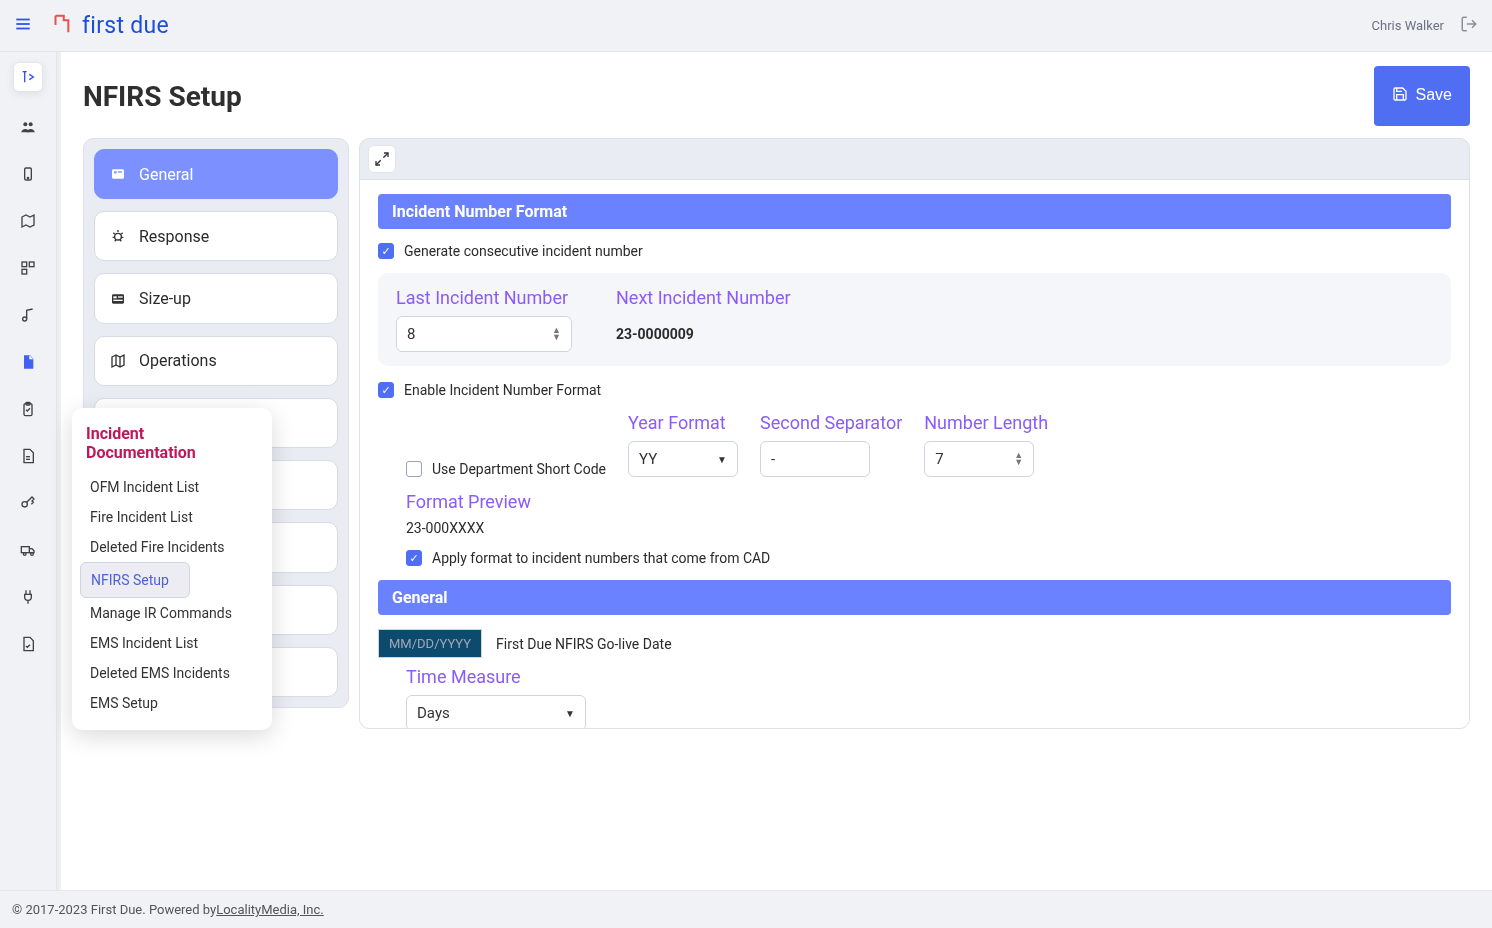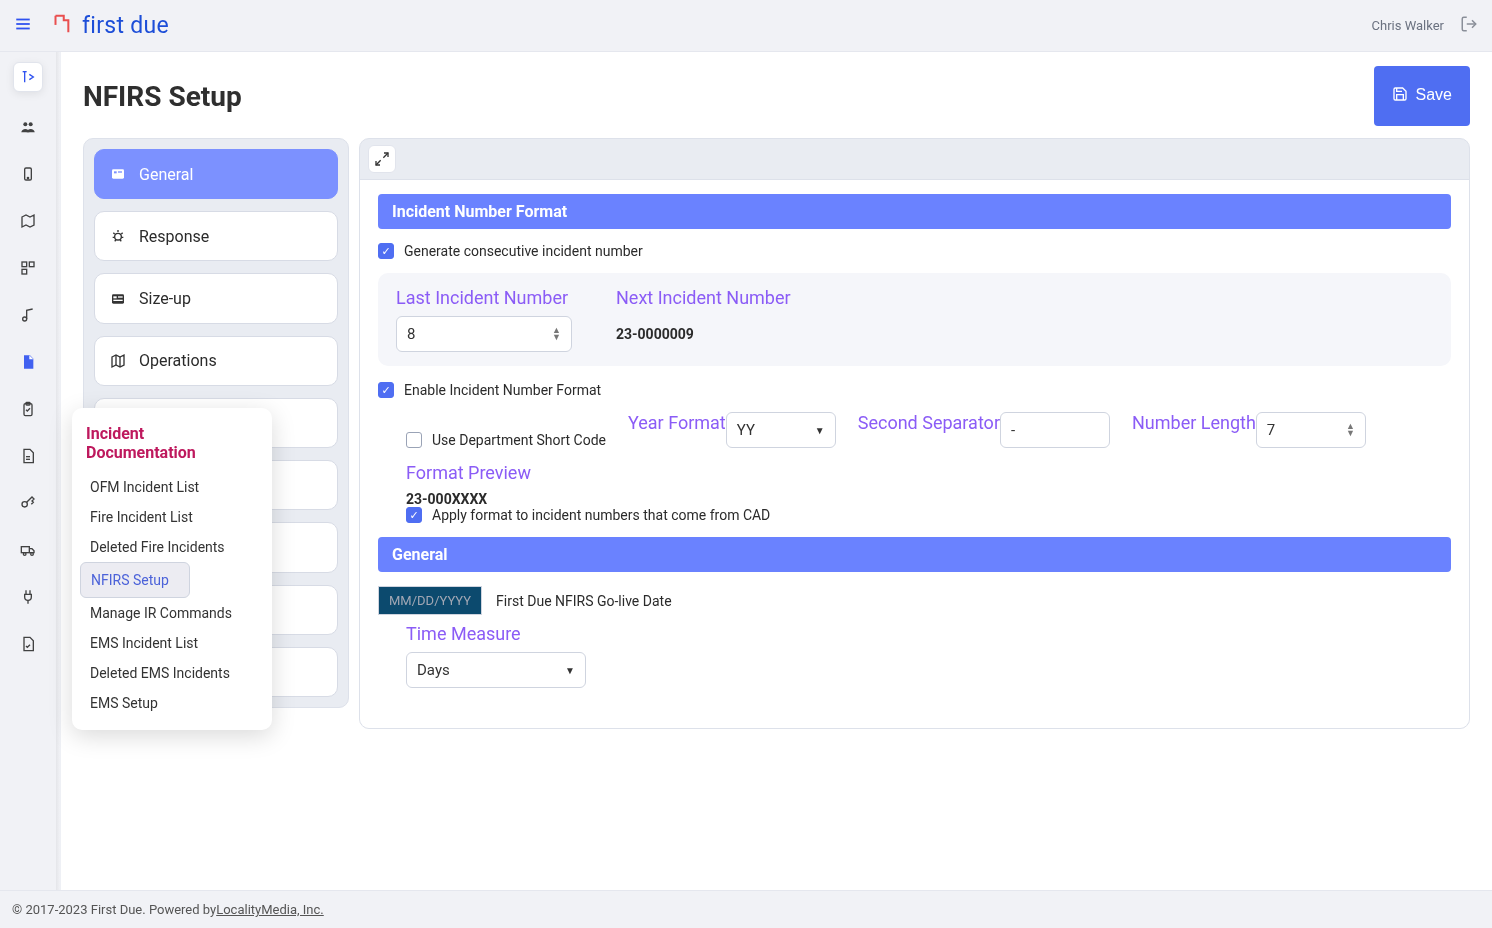--- a/index.html
+++ b/index.html
@@ -113,26 +113,26 @@
     background:#fff;border:1px solid #cfd4df;border-radius:6px;height:36px;padding:0 10px;
     display:flex;align-items:center;color:#333;font-size:15px
   }
   .num-input{width:176px;justify-content:space-between}
   .spinner{display:flex;flex-direction:column;line-height:7px;color:#777}
   .spinner span{font-size:9px}
   .kv{display:flex;flex-direction:column;align-items:flex-start}
   .kv .v{font-weight:700;margin-top:10px}
 
   .format-grid{display:flex;gap:22px;align-items:flex-end;margin:6px 0 14px 28px}
-  .col{display:flex;flex-direction:row}
+  .col{display:flex;flex-direction:column}
   .sel{width:110px;justify-content:space-between}
   .sel .caret{font-size:10px;color:#333}
   .text-input{width:110px}
-  .preview{margin-left:28px;}
-  .preview .v{font-weight:700}
+  .preview{margin-left:28px;margin-bottom:14px}
+  .preview .v{font-weight:400}
 
   .go-live-row{display:flex;align-items:center;gap:14px;margin-bottom:8px}
   .date-placeholder{background:#0c4a6e;border:1px solid #cfd4df;border-radius:0;padding:6px 10px;color:#a2a7b4;font-size:13px}
 
   
   .flyout{
     position:absolute;left:72px;top:408px;width:200px;background:#fff;border-radius:10px;
     box-shadow:0 6px 24px rgba(0,0,0,.15);padding:16px 8px 12px 8px;z-index:30
   }
   .flyout h4{margin:0 6px 10px 6px;font-size:16px;color:#be185d;font-weight:700}

